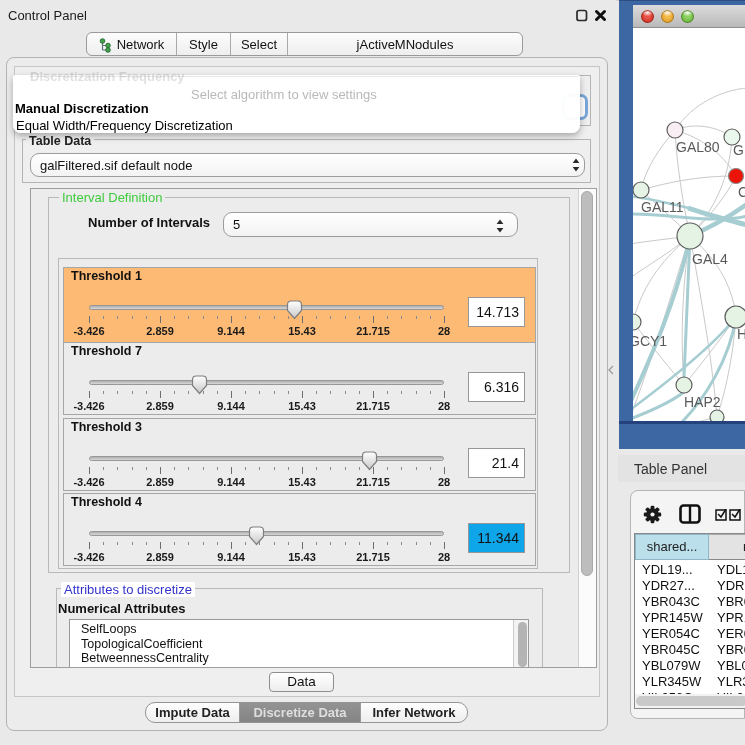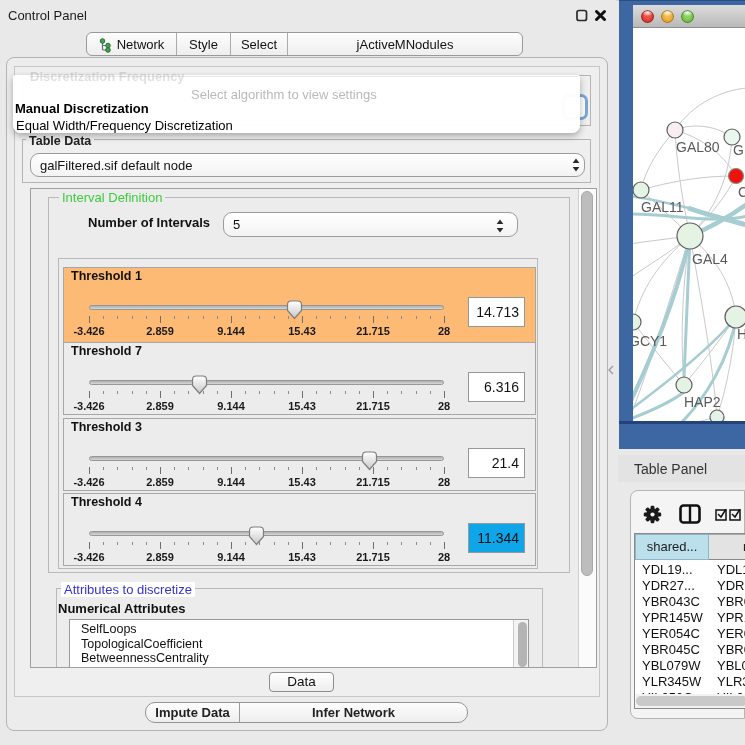--- a/index.html
+++ b/index.html
@@ -191,20 +191,21 @@
   </div>
 
   <div class="abs" style="left:547px;top:0;width:20px;height:480px;background:#fbfbfb;border-left:1px solid #d0d0d0;"></div>
   <div class="abs" style="left:550px;top:2px;width:12px;height:385px;background:#bdbdbd;border:1px solid #a8a8a8;border-radius:7px;"></div>
 </div>
 
 <div class="abs" style="left:269px;top:672px;width:65px;height:20px;background:linear-gradient(#ffffff,#ededed);border:1px solid #8e8e8e;border-radius:4px;text-align:center;font-size:13.5px;color:#111;line-height:18px;">Data</div>
 
 <div class="abs" style="left:145px;top:702px;width:323px;height:21px;border:1px solid #949494;border-radius:10px;background:linear-gradient(#fdfdfd,#eee);overflow:hidden;display:flex;">
   <div style="width:94px;border-right:1px solid #9a9a9a;display:flex;align-items:center;justify-content:center;font-size:13px;font-weight:bold;color:#222;">Impute Data</div>
+  <div style="width:121px;border-right:1px solid #9a9a9a;display:flex;align-items:center;justify-content:center;font-size:13px;font-weight:bold;color:#dedede;background:linear-gradient(#939393,#848484);">Discretize Data</div>
   <div style="flex:1;display:flex;align-items:center;justify-content:center;font-size:13px;font-weight:bold;color:#222;">Infer Network</div>
 </div>
 
 <div class="abs" style="left:13px;top:75px;width:567px;height:58px;background:rgba(255,255,255,0.97);border-radius:2px 2px 8px 8px;box-shadow:0 3px 7px rgba(0,0,0,0.3);"></div>
 <div class="abs" style="left:30px;top:75.5px;width:548px;height:1px;background:rgba(130,130,130,0.18);"></div>
 <div class="abs" style="left:30px;top:69px;font-size:13px;font-weight:bold;color:rgba(50,50,50,0.15);">Discretization Frequency</div>
 <div class="abs" style="left:191px;top:87px;font-size:13px;color:#b9b9b9;">Select algorithm to view settings</div>
 <div class="abs" style="left:15px;top:101px;font-size:13px;font-weight:bold;color:#000;">Manual Discretization</div>
 <div class="abs" style="left:16px;top:118px;font-size:13px;color:#000;">Equal Width/Frequency Discretization</div>
 

